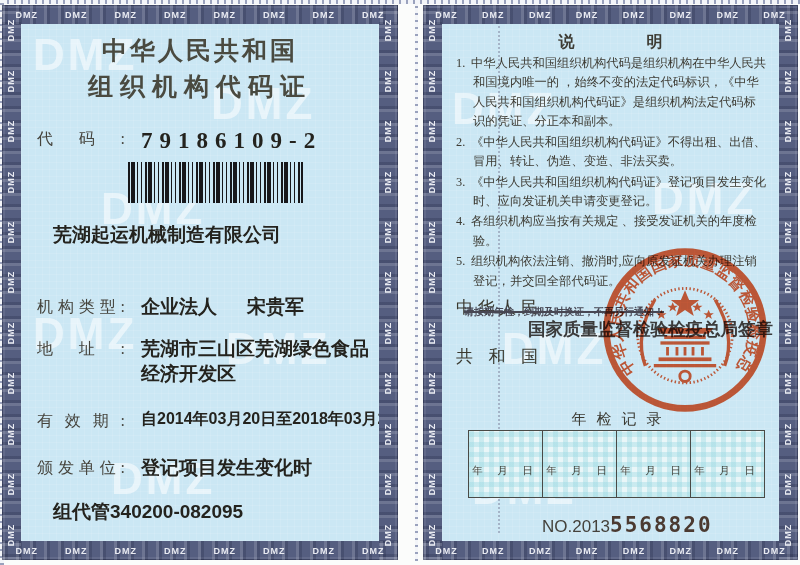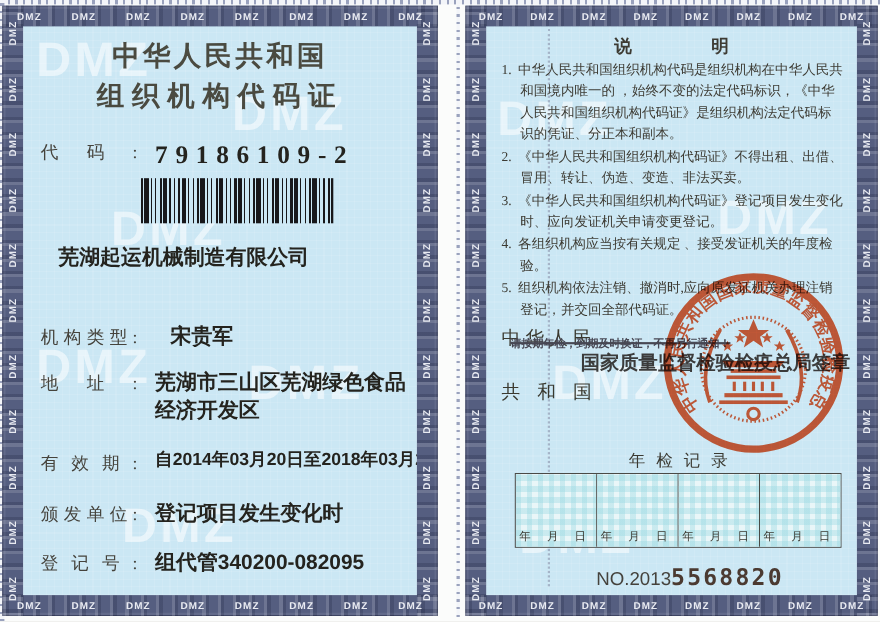--- a/index.html
+++ b/index.html
@@ -93,21 +93,21 @@
   .inspect-title { position:absolute; top:386px; left:26px; width:297px; text-align:center;
     font-size:15px; color:#3b3a32; letter-spacing:10px; text-indent:10px; }
   .inspect-table { position:absolute; top:406px; left:26px; width:297px; height:68px;
     display:flex; border:1.5px solid #4a4a46; }
   .inspect-cell { flex:1; position:relative; border-right:1.5px solid #4a4a46;
     background:
       repeating-linear-gradient(0deg, rgba(150,215,225,.38) 0 5px, transparent 5px 10px),
       repeating-linear-gradient(90deg, rgba(150,215,225,.38) 0 5px, transparent 5px 10px),
       #e9f6f8; }
   .inspect-cell:last-child { border-right:none; }
-  .ymd { position:absolute; bottom:2px; left:0; width:100%; text-align:center;
+  .ymd { position:absolute; bottom:19px; left:0; width:100%; text-align:center;
     font-size:10.5px; color:#3a3a32; letter-spacing:6px; }
 
   .serial-row { position:absolute; top:489px; left:100px; display:flex; align-items:baseline; }
   .serial-prefix { font-family:"Liberation Sans", sans-serif; font-size:17px; color:#45423c; }
   .serial-number { font-family:"DejaVu Sans Mono", monospace;
     font-weight:bold; font-size:21px; letter-spacing:2px; color:#4b3a31; }
 </style>
 </head>
 <body>
 
@@ -180,40 +180,40 @@
         <div class="f-value v-nowrap code-value">79186109-2</div>
       </div>
       <div class="barcode"></div>
 
       <div class="f-row" style="top:198px">
         <div class="f-value v-nowrap">芜湖起运机械制造有限公司</div>
       </div>
 
       <div class="f-row" style="top:270px">
         <div class="f-label">机构类型:</div>
+        <div class="f-value v-nowrap">企业法人</div>
         <div class="f-value v-nowrap value-gap">宋贵军</div>
       </div>
 
       <div class="f-row" style="top:312px">
         <div class="f-label">地址:</div>
         <div class="f-value">芜湖市三山区芜湖绿色食品经济开发区</div>
       </div>
 
       <div class="f-row" style="top:384px">
         <div class="f-label">有效期:</div>
         <div class="f-value v-nowrap valid-value">自2014年03月20日至2018年03月20日</div>
       </div>
 
       <div class="f-row" style="top:431px">
         <div class="f-label">颁发单位:</div>
         <div class="f-value v-nowrap">登记项目发生变化时</div>
       </div>
 
       <div class="f-row" style="top:475px">
-        <div class="f-label">登记号:</div>
         <div class="f-value v-nowrap">组代管340200-082095</div>
       </div>
     </div>
   </div>
 
   <div class="page page-back">
     <div class="b-strip b-top">
         <span>DMZ</span>
         <span>DMZ</span>
         <span>DMZ</span>

